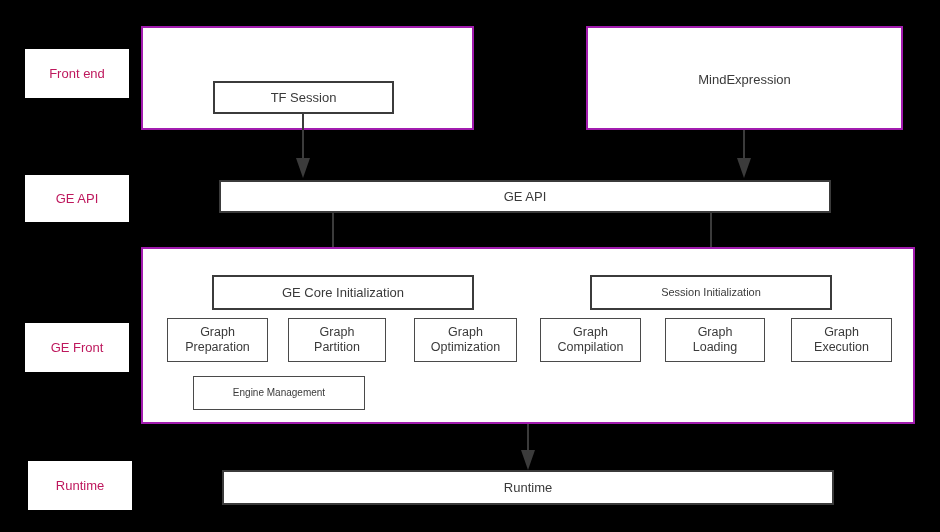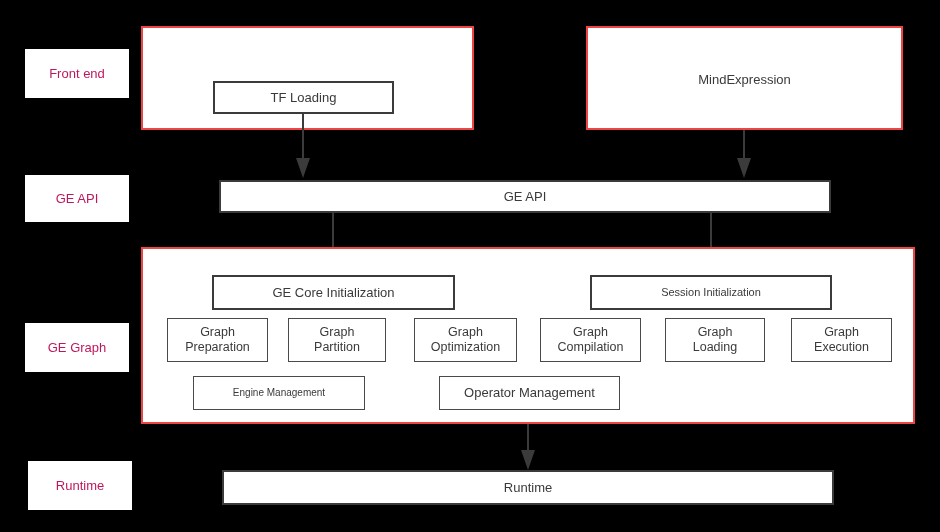--- a/index.html
+++ b/index.html
@@ -45,21 +45,21 @@
     align-items: center;
     justify-content: center;
     font-size: 13px;
     border: none;
   }
   
   .panel {
     position: absolute;
     box-sizing: border-box;
     background: #ffffff;
-    border: 2px solid #ef4444;
+    border: 2px solid #a21caf;
     padding-left: 38px;
   }
   .panel-title {
     position: absolute;
     left: 0;
     right: 0;
     text-align: center;
     color: #3a3a3a;
     font-size: 13px;
   }
@@ -83,32 +83,32 @@
 
   <div class="layer-label" style="left:25px; top:49px; width:104px; height:49px;">
     <span>Front end</span>
   </div>
 
   <div class="layer-label" style="left:25px; top:175px; width:104px; height:47px;">
     <span>GE API</span>
   </div>
 
   <div class="layer-label" style="left:25px; top:323px; width:104px; height:49px;">
-    <span>GE Graph</span>
+    <span>GE Front</span>
   </div>
 
   <div class="layer-label" style="left:28px; top:461px; width:104px; height:49px;">
     <span>Runtime</span>
   </div>
 
   <div class="panel" style="left:141px; top:26px; width:333px; height:104px;">
     <div class="panel-title" style="top:55px;">Tensorflow</div>
   </div>
   <div class="box bordered" style="left:213px; top:81px; width:181px; height:33px; font-size:13px;">
-    <span>TF Loading</span>
+    <span>TF Session</span>
   </div>
 
   <div class="panel" style="left:586px; top:26px; width:317px; height:104px;">
     <div class="panel-title" style="top:44px;">MindExpression</div>
   </div>
 
   <svg class="conn" style="left:0; top:0; width:940px; height:532px;">
     <line x1="303" y1="113" x2="303" y2="163"></line>
     <polygon points="303,178 296,158 310,158"></polygon>
   </svg>
@@ -127,21 +127,21 @@
     <polygon points="333,274 326,254 340,254"></polygon>
   </svg>
 
   <svg class="conn" style="left:0; top:0; width:940px; height:532px;">
     <line x1="711" y1="213" x2="711" y2="259"></line>
     <polygon points="711,274 704,254 718,254"></polygon>
   </svg>
 
   <div class="panel" style="left:141px; top:247px; width:774px; height:177px;"></div>
 
-  <div class="box bordered" style="left:212px; top:275px; width:243px; height:35px; font-size:13px;">
+  <div class="box bordered" style="left:212px; top:275px; width:262px; height:35px; font-size:13px;">
     <span>GE Core Initialization</span>
   </div>
   <div class="box bordered" style="left:590px; top:275px; width:242px; height:35px; font-size:11px;">
     <span>Session Initialization</span>
   </div>
 
   <div class="box thin" style="left:167px; top:318px; width:101px; height:44px; font-size:12.5px;">
     <span>Graph
 Preparation</span>
   </div>
@@ -162,23 +162,20 @@
 Loading</span>
   </div>
   <div class="box thin" style="left:791px; top:318px; width:101px; height:44px; font-size:12.5px;">
     <span>Graph
 Execution</span>
   </div>
 
   <div class="box thin" style="left:193px; top:376px; width:172px; height:34px; font-size:10px;">
     <span>Engine Management</span>
   </div>
-  <div class="box thin" style="left:439px; top:376px; width:181px; height:34px; font-size:13px;">
-    <span>Operator Management</span>
-  </div>
 
   <svg class="conn" style="left:0; top:0; width:940px; height:532px;">
     <line x1="528" y1="424" x2="528" y2="455"></line>
     <polygon points="528,470 521,450 535,450"></polygon>
   </svg>
 
   <div class="box bordered" style="left:222px; top:470px; width:612px; height:35px; font-size:13px;">
     <span>Runtime</span>
   </div>
 

